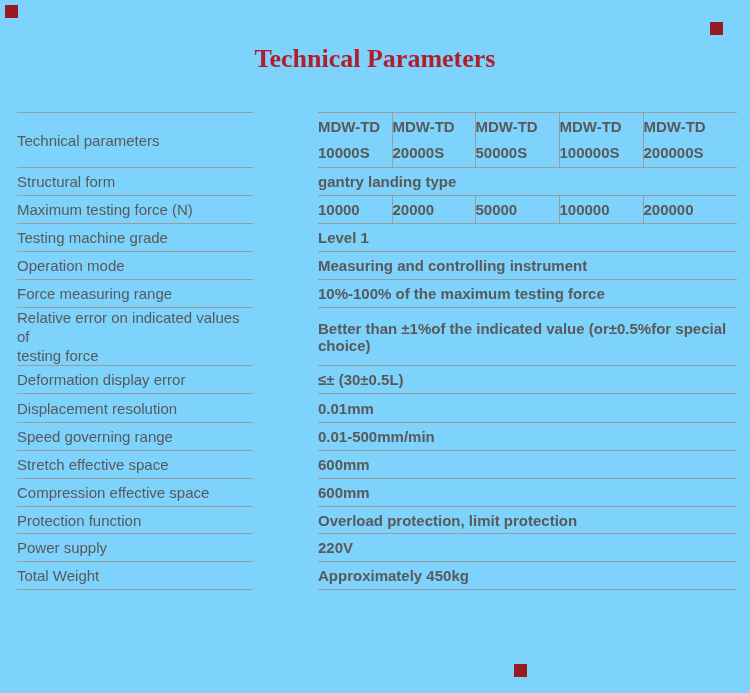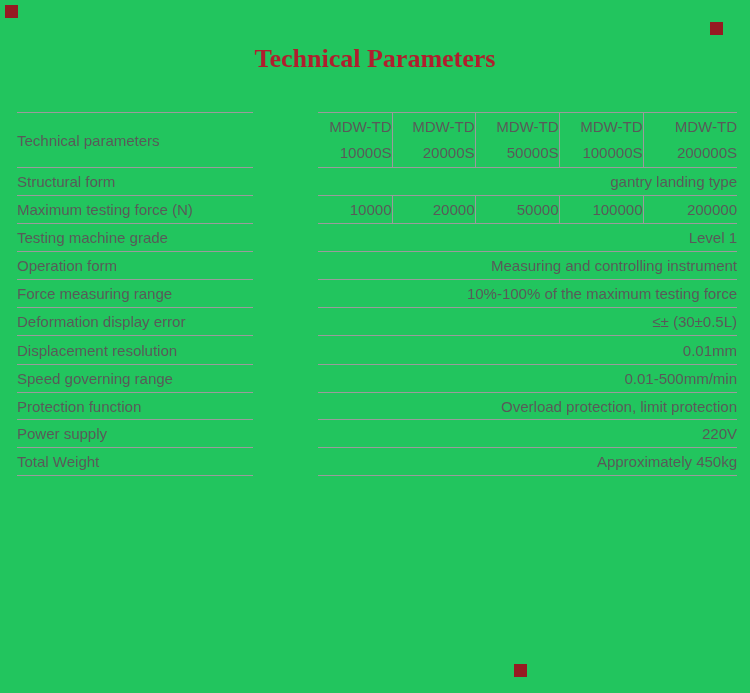--- a/index.html
+++ b/index.html
@@ -1,19 +1,19 @@
 <!DOCTYPE html>
 <html><head>
 <meta charset="utf-8">
 <style>
   html,body{margin:0;padding:0;background:#fff;}
   .page{
     position:relative;
     width:750px;height:693px;
-    background:#22c55e;
+    background:#7dd3fc;
     font-family:"Liberation Sans","DejaVu Sans",sans-serif;
     color:#595959;
     overflow:hidden;
   }
   .page-title{
     position:absolute;
     left:0;right:0;top:44px;
     text-align:center;
     font-family:"Liberation Serif","DejaVu Serif",serif;
     font-weight:700;
@@ -52,22 +52,23 @@
   col.c-m5{width:94px;}
 
   td.lbl{
     text-align:left;
     padding-left:1px;
     border-bottom:1px solid #9b9b9b;
     line-height:19px;
   }
   td.gap{border:none;}
   td.val{
-    text-align:right;
+    text-align:left;
     border-bottom:1px solid #9b9b9b;
+    font-weight:bold;
   }
   tr.hdr td.lbl, tr.hdr td.val{border-top:1px solid #9b9b9b;}
   td.sep{border-left:1px solid #9b9b9b;}
   tr.hdr td.val{line-height:26px;}
 
   .r55{height:55px;}
   .r57{height:57px;}
   .r29{height:29px;}
   .r28{height:28px;}
   .r27{height:27px;margin-top:48px;}
@@ -136,52 +137,70 @@
       <td class="val sep">200000</td>
     </tr>
 
     <tr class="r28">
       <td class="lbl">Testing machine grade</td>
       <td class="gap"></td>
       <td class="val" colspan="5">Level 1</td>
     </tr>
 
     <tr class="r28">
-      <td class="lbl">Operation form</td>
+      <td class="lbl">Operation mode</td>
       <td class="gap"></td>
       <td class="val" colspan="5">Measuring and controlling instrument</td>
     </tr>
 
     <tr class="r28">
       <td class="lbl">Force measuring range</td>
       <td class="gap"></td>
       <td class="val" colspan="5">10%-100% of the maximum testing force</td>
     </tr>
 
+    <tr class="r57">
+      <td class="lbl">
+        <div>Relative error on indicated values of</div>
+        <div>testing force</div>
+      </td>
+      <td class="gap"></td>
+      <td class="val" colspan="5">Better than ±1%of the indicated value (or±0.5%for special choice)</td>
+    </tr>
 
     <tr class="r28">
       <td class="lbl">Deformation display error</td>
       <td class="gap"></td>
       <td class="val" colspan="5">≤± (30±0.5L)</td>
     </tr>
 
 
     <tr class="r29">
       <td class="lbl">Displacement resolution</td>
       <td class="gap"></td>
       <td class="val" colspan="5">0.01mm</td>
     </tr>
 
     <tr class="r28">
       <td class="lbl">Speed governing range</td>
       <td class="gap"></td>
       <td class="val" colspan="5">0.01-500mm/min</td>
     </tr>
 
-
+    <tr class="r28">
+      <td class="lbl">Stretch effective space</td>
+      <td class="gap"></td>
+      <td class="val" colspan="5">600mm</td>
+    </tr>
+
+    <tr class="r28">
+      <td class="lbl">Compression effective space</td>
+      <td class="gap"></td>
+      <td class="val" colspan="5">600mm</td>
+    </tr>
 
     <tr class="r27">
       <td class="lbl">Protection function</td>
       <td class="gap"></td>
       <td class="val" colspan="5">Overload protection, limit protection</td>
     </tr>
 
     <tr class="r28">
       <td class="lbl">Power supply</td>
       <td class="gap"></td>

